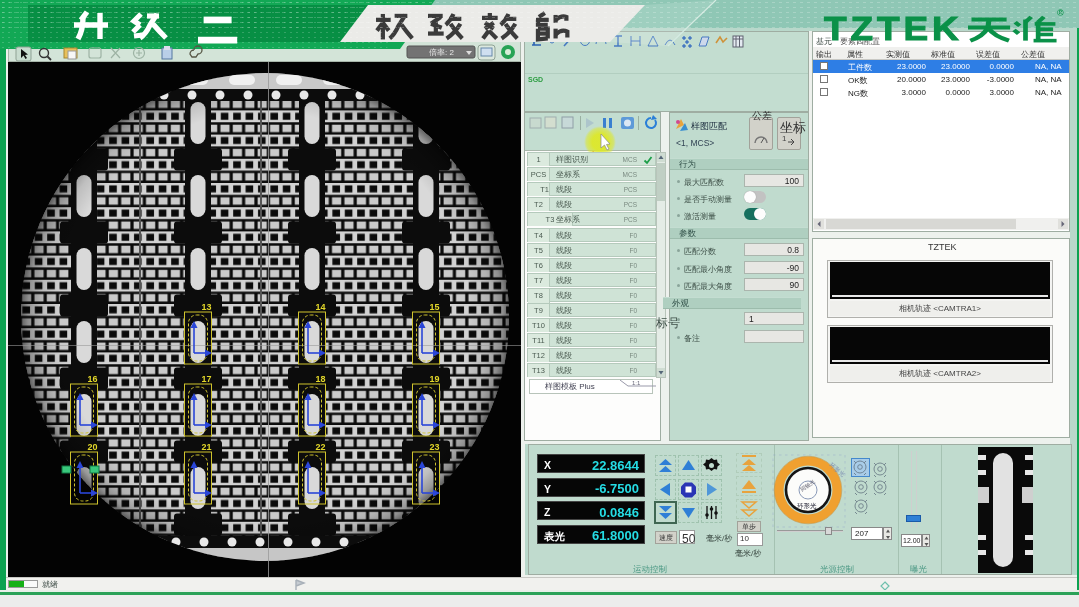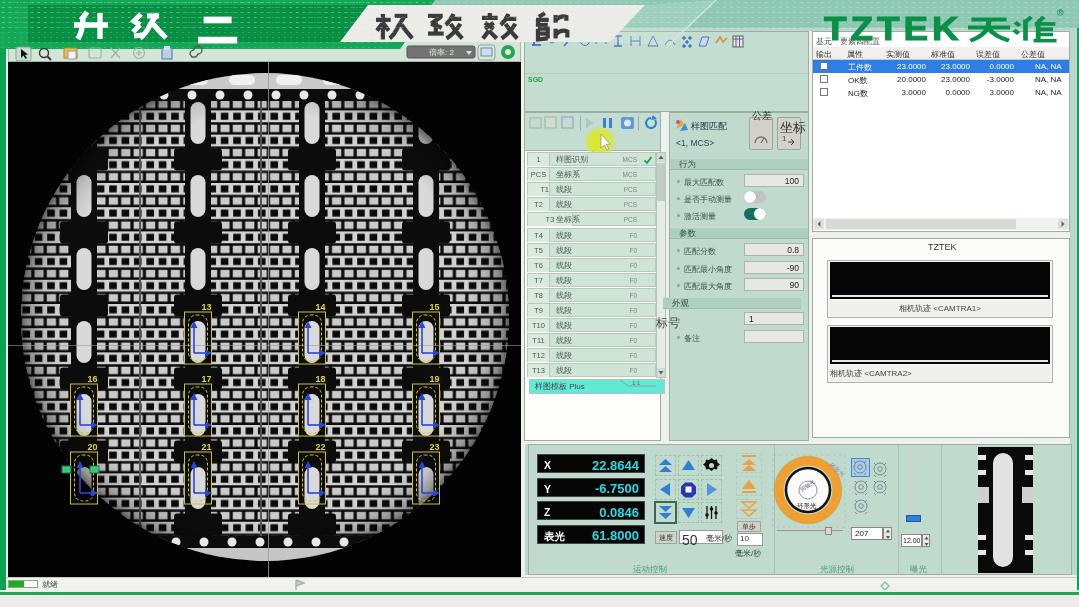--- a/index.html
+++ b/index.html
@@ -513,21 +513,21 @@
 <span style="position:absolute;right:18px;top:0;line-height:13px;font-size:6.5px;color:#7a8a80">F0</span>
 </div>
 <div class="a" style="left:656px;top:152px;width:10px;height:226px;background:#e4ece6;border:1px solid #b8c4ba"></div>
 <svg class="a" width="10" height="226" style="left:656px;top:152px">
     <rect x="1" y="1" width="8" height="9" fill="#cfdcd2"></rect>
     <path d="M 2.5,7 L 5,3.5 L 7.5,7 Z" fill="#567"></path>
     <rect x="1" y="216" width="8" height="9" fill="#cfdcd2"></rect>
     <path d="M 2.5,219 L 5,222.5 L 7.5,219 Z" fill="#567"></path>
     <rect x="1" y="11" width="8" height="38" fill="#c0cfc4"></rect>
   </svg>
-<div class="a" style="left:529px;top:379px;width:136px;height:15px;background:#5eead4;border:1px solid #b8c4ba;font-size:8px;color:#445;line-height:14px;padding-left:5px">样图模板 Plus</div>
+<div class="a" style="left:529px;top:379px;width:124px;height:15px;background:#ffffff;border:1px solid #b8c4ba;font-size:8px;color:#445;line-height:14px;padding-left:15px">样图模板 Plus</div>
 <svg class="a" width="40" height="10" style="left:618px;top:378px">
     <path d="M 2,2 L 10,8 L 38,8" stroke="#99a" fill="none"></path>
     <text x="14" y="7" font-size="6" fill="#667">1:1</text>
   </svg>
 <div class="panel" style="left:669px;top:112px;width:140px;height:329px;background:#c0dbce"></div>
 <svg class="a" width="16" height="16" style="left:674px;top:117px">
     <path d="M 2,12 L 7,2 L 10,8 Z" fill="#e8a33d"></path>
     <path d="M 6,14 L 11,6 L 14,13 Z" fill="#3a8fd0"></path>
     <circle cx="4" cy="5" r="2" fill="#d04a8f"></circle>
   </svg>
@@ -620,21 +620,21 @@
   </svg>
 <div class="panel" style="left:812px;top:238px;width:258px;height:200px;background:#fbfbf9"></div>
 <div class="lbl" style="left:928px;top:242px;font-size:9px;color:#333">TZTEK</div>
 <div class="a" style="left:827px;top:260px;width:226px;height:58px;border:1px solid #b0b0ac;background:#f4f4f2"></div>
 <div class="a" style="left:830px;top:262px;width:220px;height:37px;background:#060606"></div>
 <div class="a" style="left:832px;top:295px;width:216px;height:2px;background:#e8e8e8"></div>
 <div class="a" style="left:830px;top:301px;width:220px;height:15px;background:#efefec;font-size:8px;color:#444;text-align:center;line-height:15px">相机轨迹 &lt;CAMTRA1&gt;</div>
 <div class="a" style="left:827px;top:325px;width:226px;height:58px;border:1px solid #b0b0ac;background:#f4f4f2"></div>
 <div class="a" style="left:830px;top:327px;width:220px;height:37px;background:#060606"></div>
 <div class="a" style="left:832px;top:360px;width:216px;height:2px;background:#e8e8e8"></div>
-<div class="a" style="left:830px;top:366px;width:220px;height:15px;background:#efefec;font-size:8px;color:#444;text-align:left;line-height:15px">相机轨迹 &lt;CAMTRA2&gt;</div>
+<div class="a" style="left:830px;top:366px;width:220px;height:15px;background:#efefec;font-size:8px;color:#444;text-align:center;line-height:15px">相机轨迹 &lt;CAMTRA2&gt;</div>
 <div class="panel" style="left:528px;top:444px;width:544px;height:131px;background:#c0dbce"></div>
 <div class="a" style="left:774px;top:445px;width:1px;height:129px;background:#a5c2b2"></div>
 <div class="a" style="left:898px;top:445px;width:1px;height:129px;background:#a5c2b2"></div>
 <div class="a" style="left:941px;top:445px;width:1px;height:129px;background:#a5c2b2"></div>
 <div class="a" style="left:537px;top:454px;width:108px;height:19px;background:#060606;border:1px solid #444">
     <span style="position:absolute;left:6px;top:4px;color:#fff;font-size:10.5px;font-weight:bold">X</span>
     <span style="position:absolute;right:5px;top:2.5px;color:#25dce4;font-size:13px;font-weight:bold">22.8644</span>
   </div>
 <div class="a" style="left:537px;top:477.5px;width:108px;height:19px;background:#060606;border:1px solid #444">
     <span style="position:absolute;left:6px;top:4px;color:#fff;font-size:10.5px;font-weight:bold">Y</span>
@@ -690,21 +690,21 @@
     <g stroke="#111" stroke-width="1.3">
       <line x1="6" y1="4" x2="6" y2="17"></line>
       <line x1="10.5" y1="4" x2="10.5" y2="17"></line>
       <line x1="15" y1="4" x2="15" y2="17"></line>
     </g>
     <circle cx="6" cy="13" r="1.8" fill="#111"></circle>
     <circle cx="10.5" cy="7" r="1.8" fill="#111"></circle>
     <circle cx="15" cy="11" r="1.8" fill="#111"></circle>
   </svg>
 <div class="a" style="left:655px;top:531px;width:22px;height:13px;background:#d2d2ca;border:1px solid #a2a29a;font-size:7px;color:#333;text-align:center;line-height:12px">速度</div>
-<div class="a" style="left:679px;top:530px;width:44px;height:14px;background:#fff;border:1px solid #999;font-size:14px;color:#333;padding:1px 0 0 2px">50</div>
+<div class="a" style="left:679px;top:530px;width:16px;height:14px;background:#fff;border:1px solid #999;font-size:12px;color:#333;padding:1px 0 0 2px">50</div>
 <div class="lbl" style="left:706px;top:533px;font-size:8px">毫米/秒</div>
 <div class="a" style="left:736px;top:453px;width:26px;height:20px;border:1px dashed #b0ccba"></div>
 <svg class="a" width="26" height="20" style="left:736px;top:453px">
     <path d="M 6,3 h14" stroke="#e8a33d" stroke-width="2"></path>
     <path d="M 6,12 L 13,6 L 20,12 Z" fill="#e8a33d"></path>
     <path d="M 6,18 L 13,12 L 20,18 Z" fill="#e8a33d"></path>
   </svg>
 <div class="a" style="left:736px;top:476px;width:26px;height:20px;border:1px dashed #b0ccba"></div>
 <svg class="a" width="26" height="20" style="left:736px;top:476px">
     <path d="M 6,16 h14" stroke="#e8a33d" stroke-width="2"></path>

